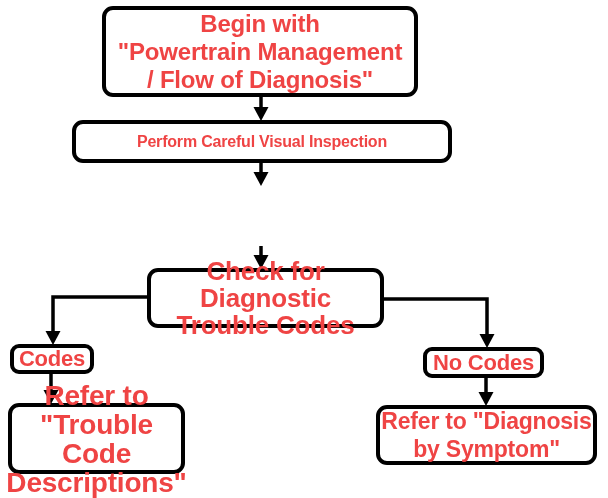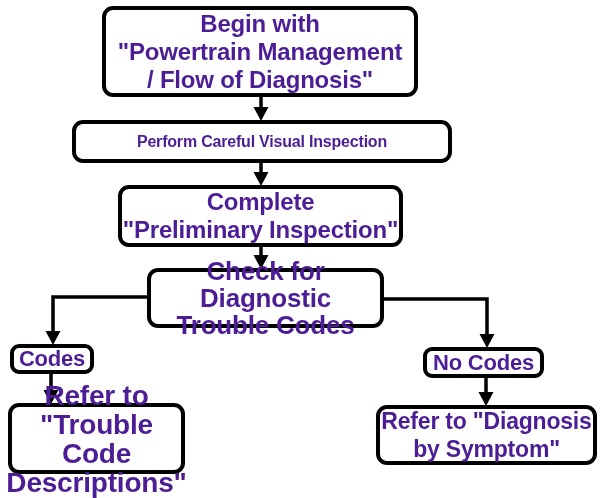--- a/index.html
+++ b/index.html
@@ -26,21 +26,21 @@
     position: absolute;
     box-sizing: border-box;
     background: #ffffff;
     border: 4px solid #000000;
     border-radius: 11px;
     display: flex;
     align-items: center;
     justify-content: center;
     text-align: center;
     font-weight: bold;
-    color: #4c1d95;
+    color: #ef4444;
     white-space: pre-line;
     letter-spacing: -0.2px;
   }
   .node-begin            { left: 102px; top: 6px;   width: 316px; height: 91px; font-size: 24px; line-height: 28px; }
   .node-visual           { left: 72px;  top: 120px; width: 380px; height: 43px; font-size: 16px; line-height: 26px; }
   .node-preliminary      { left: 118px; top: 185px; width: 285px; height: 62px; font-size: 24px; line-height: 28px; }
   .node-check            { left: 147px; top: 268px; width: 237px; height: 60px; font-size: 26px; line-height: 27px; }
   .node-codes            { left: 10px;  top: 344px; width: 84px;  height: 30px; font-size: 22px; line-height: 24px; border-radius: 9px; }
   .node-no-codes         { left: 423px; top: 347px; width: 121px; height: 31px; font-size: 22px; line-height: 24px; border-radius: 9px; }
   .node-refer-trouble    { left: 8px;   top: 403px; width: 177px; height: 71px; font-size: 28px; line-height: 29px; }
@@ -78,22 +78,20 @@
       <polygon points="486,406 478.5,392 493.5,392"></polygon>
     </g>
   </svg>
 
   <div class="node node-begin">Begin with
 "Powertrain Management
 / Flow of Diagnosis"</div>
 
   <div class="node node-visual">Perform Careful Visual Inspection</div>
 
-  <div class="node node-preliminary">Complete
-"Preliminary Inspection"</div>
 
   <div class="node node-check">Check for Diagnostic
 Trouble Codes</div>
 
   <div class="node node-codes">Codes</div>
 
   <div class="node node-no-codes">No Codes</div>
 
   <div class="node node-refer-trouble">Refer to
 "Trouble Code

